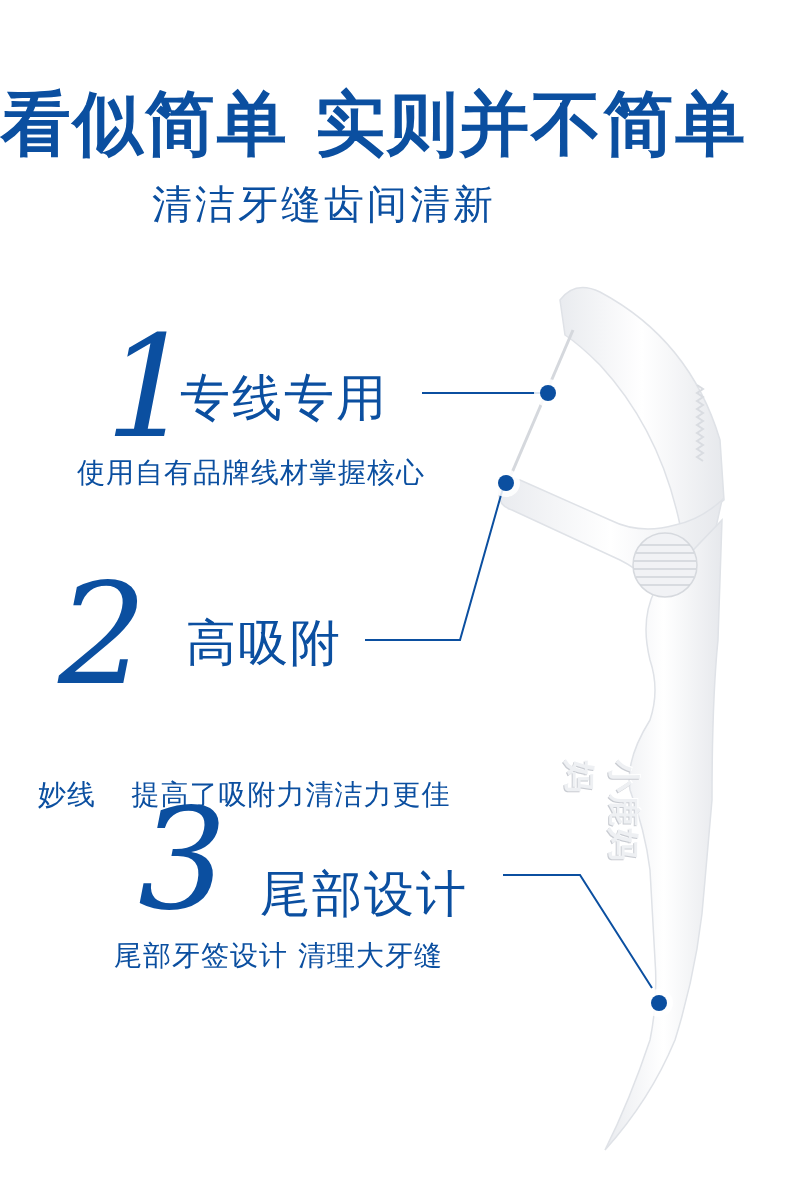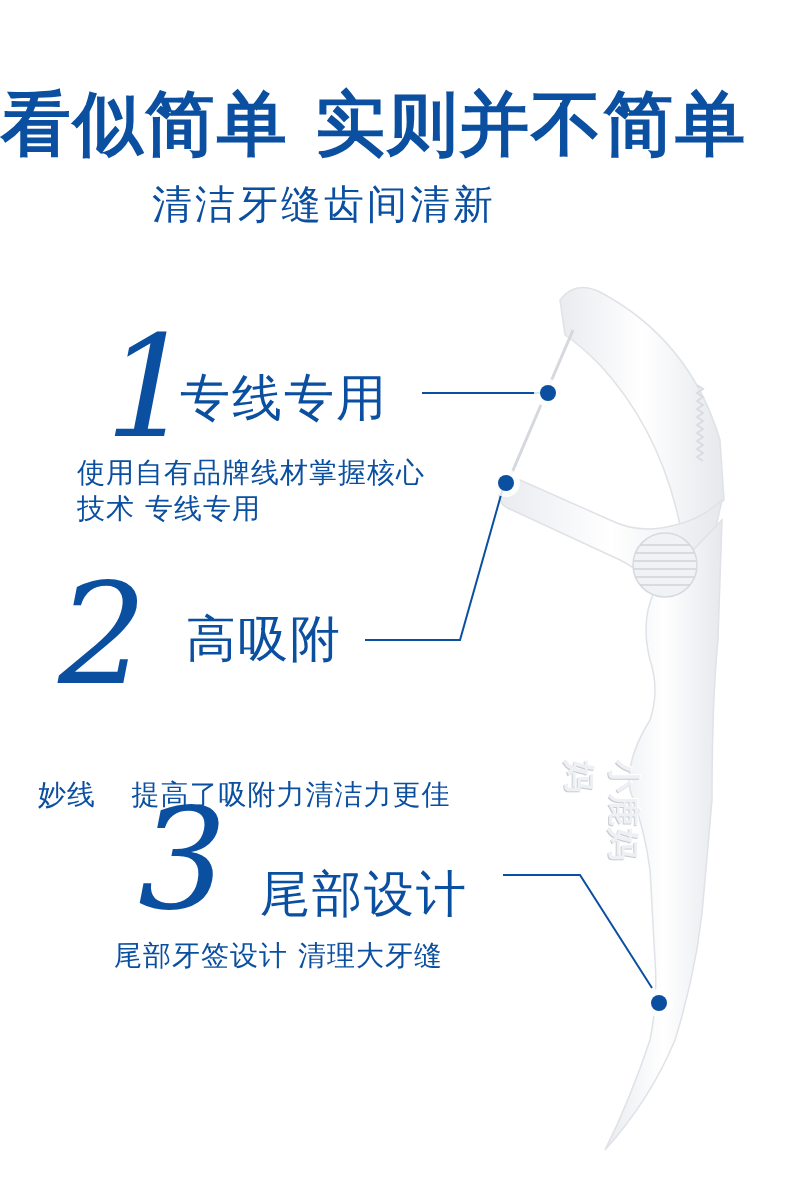--- a/index.html
+++ b/index.html
@@ -64,25 +64,24 @@
 </svg>
 
 <div style="position:absolute; left:645px; top:760px; width:120px; transform: rotate(90deg); transform-origin: 0 0;
             font-size:32px; font-weight:bold; color:#eef0f3; letter-spacing:2px;
             text-shadow: 1px 1px 0 #c9ccd2, -1px -1px 0 #ffffff;">小鹿妈妈</div>
 
 <div class="num" style="left:105px; top:318px; font-size:140px;">1</div>
 <div class="feat-title" style="left:180px; top:373px;">专线专用</div>
 <div class="feat-desc" style="left:77px; top:455px;">
   <div>使用自有品牌线材掌握核心</div>
-  <div>技术 专线专用</div>
 </div>
 
 <div class="num" style="left:58px; top:565px; font-size:140px;">2</div>
-<div class="feat-title" style="left:186px; top:618px;font-family:Liberation Mono, monospace;">高吸附</div>
+<div class="feat-title" style="left:186px; top:618px;">高吸附</div>
 <div class="feat-desc" style="left:38px; top:707px; white-space:pre;font-family:Liberation Mono, monospace;">
   <div>妙线  提高了吸附力清洁力更佳</div>
 </div>
 
 <div class="num" style="left:138px; top:790px; font-size:140px;">3</div>
 <div class="feat-title" style="left:260px; top:852px;margin-top:17px;">尾部设计</div>
 <div class="feat-desc" style="left:114px; top:938px;text-align:center;">
   <div>尾部牙签设计 清理大牙缝</div>
 </div>
 

